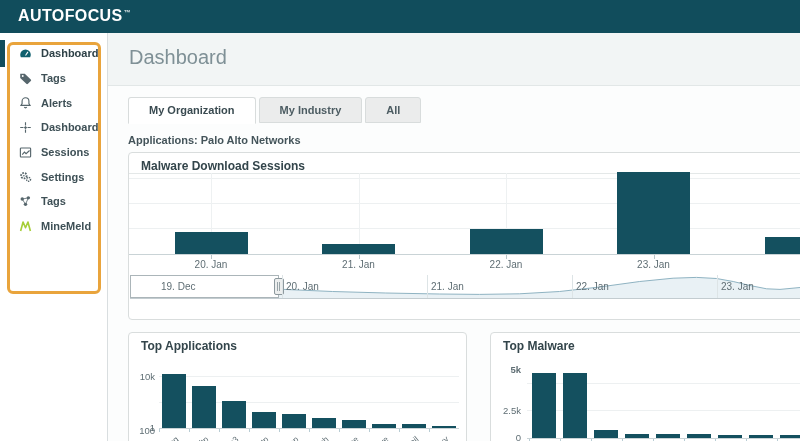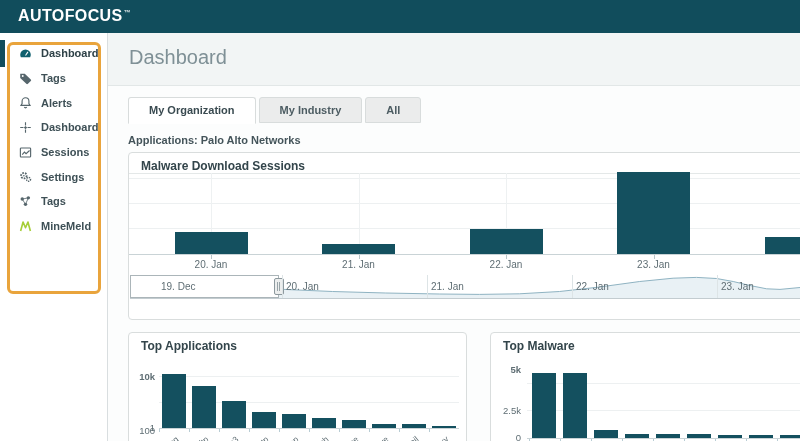--- a/index.html
+++ b/index.html
@@ -230,21 +230,21 @@
       <div class="xtick" style="position: absolute; left: 30px; top: 96px; height: 3px; background: rgb(185, 205, 212);"></div>
       <div class="xtick" style="position: absolute; left: 60px; top: 96px; height: 3px; background: rgb(185, 205, 212);"></div>
       <div class="xtick" style="position: absolute; left: 90px; top: 96px; height: 3px; background: rgb(185, 205, 212);"></div>
       <div class="xtick" style="position: absolute; left: 120px; top: 96px; height: 3px; background: rgb(185, 205, 212);"></div>
       <div class="xtick" style="position: absolute; left: 150px; top: 96px; height: 3px; background: rgb(185, 205, 212);"></div>
       <div class="xtick" style="position: absolute; left: 180px; top: 96px; height: 3px; background: rgb(185, 205, 212);"></div>
       <div class="xtick" style="position: absolute; left: 210px; top: 96px; height: 3px; background: rgb(185, 205, 212);"></div>
       <div class="xtick" style="position: absolute; left: 240px; top: 96px; height: 3px; background: rgb(185, 205, 212);"></div>
       <div class="xtick" style="position: absolute; left: 270px; top: 96px; height: 3px; background: rgb(185, 205, 212);"></div>
       <div class="xtick" style="position: absolute; left: 300px; top: 96px; height: 3px; background: rgb(185, 205, 212);"></div>
-      <div class="ylabel" style="top: 38px; font-weight: bold;">10k</div>
+      <div class="ylabel" style="top: 38px;">10k</div>
       <div class="ylabel" style="top: 63.5px; margin-top: 28px;">100</div>
       <div class="ylabel" style="top: 89px;">1</div>
       <div class="rot-label" style="left: -13px; top: 101px;">web-browsing</div>
       <div class="rot-label" style="left: 17px; top: 101px;">ftp</div>
       <div class="rot-label" style="left: 47px; top: 101px;">pop3</div>
       <div class="rot-label" style="left: 77px; top: 101px;">http</div>
       <div class="rot-label" style="left: 107px; top: 101px;">imap</div>
       <div class="rot-label" style="left: 137px; top: 101px;">ssh</div>
       <div class="rot-label" style="left: 167px; top: 101px;">google-base</div>
       <div class="rot-label" style="left: 197px; top: 101px;">google-drive</div>

